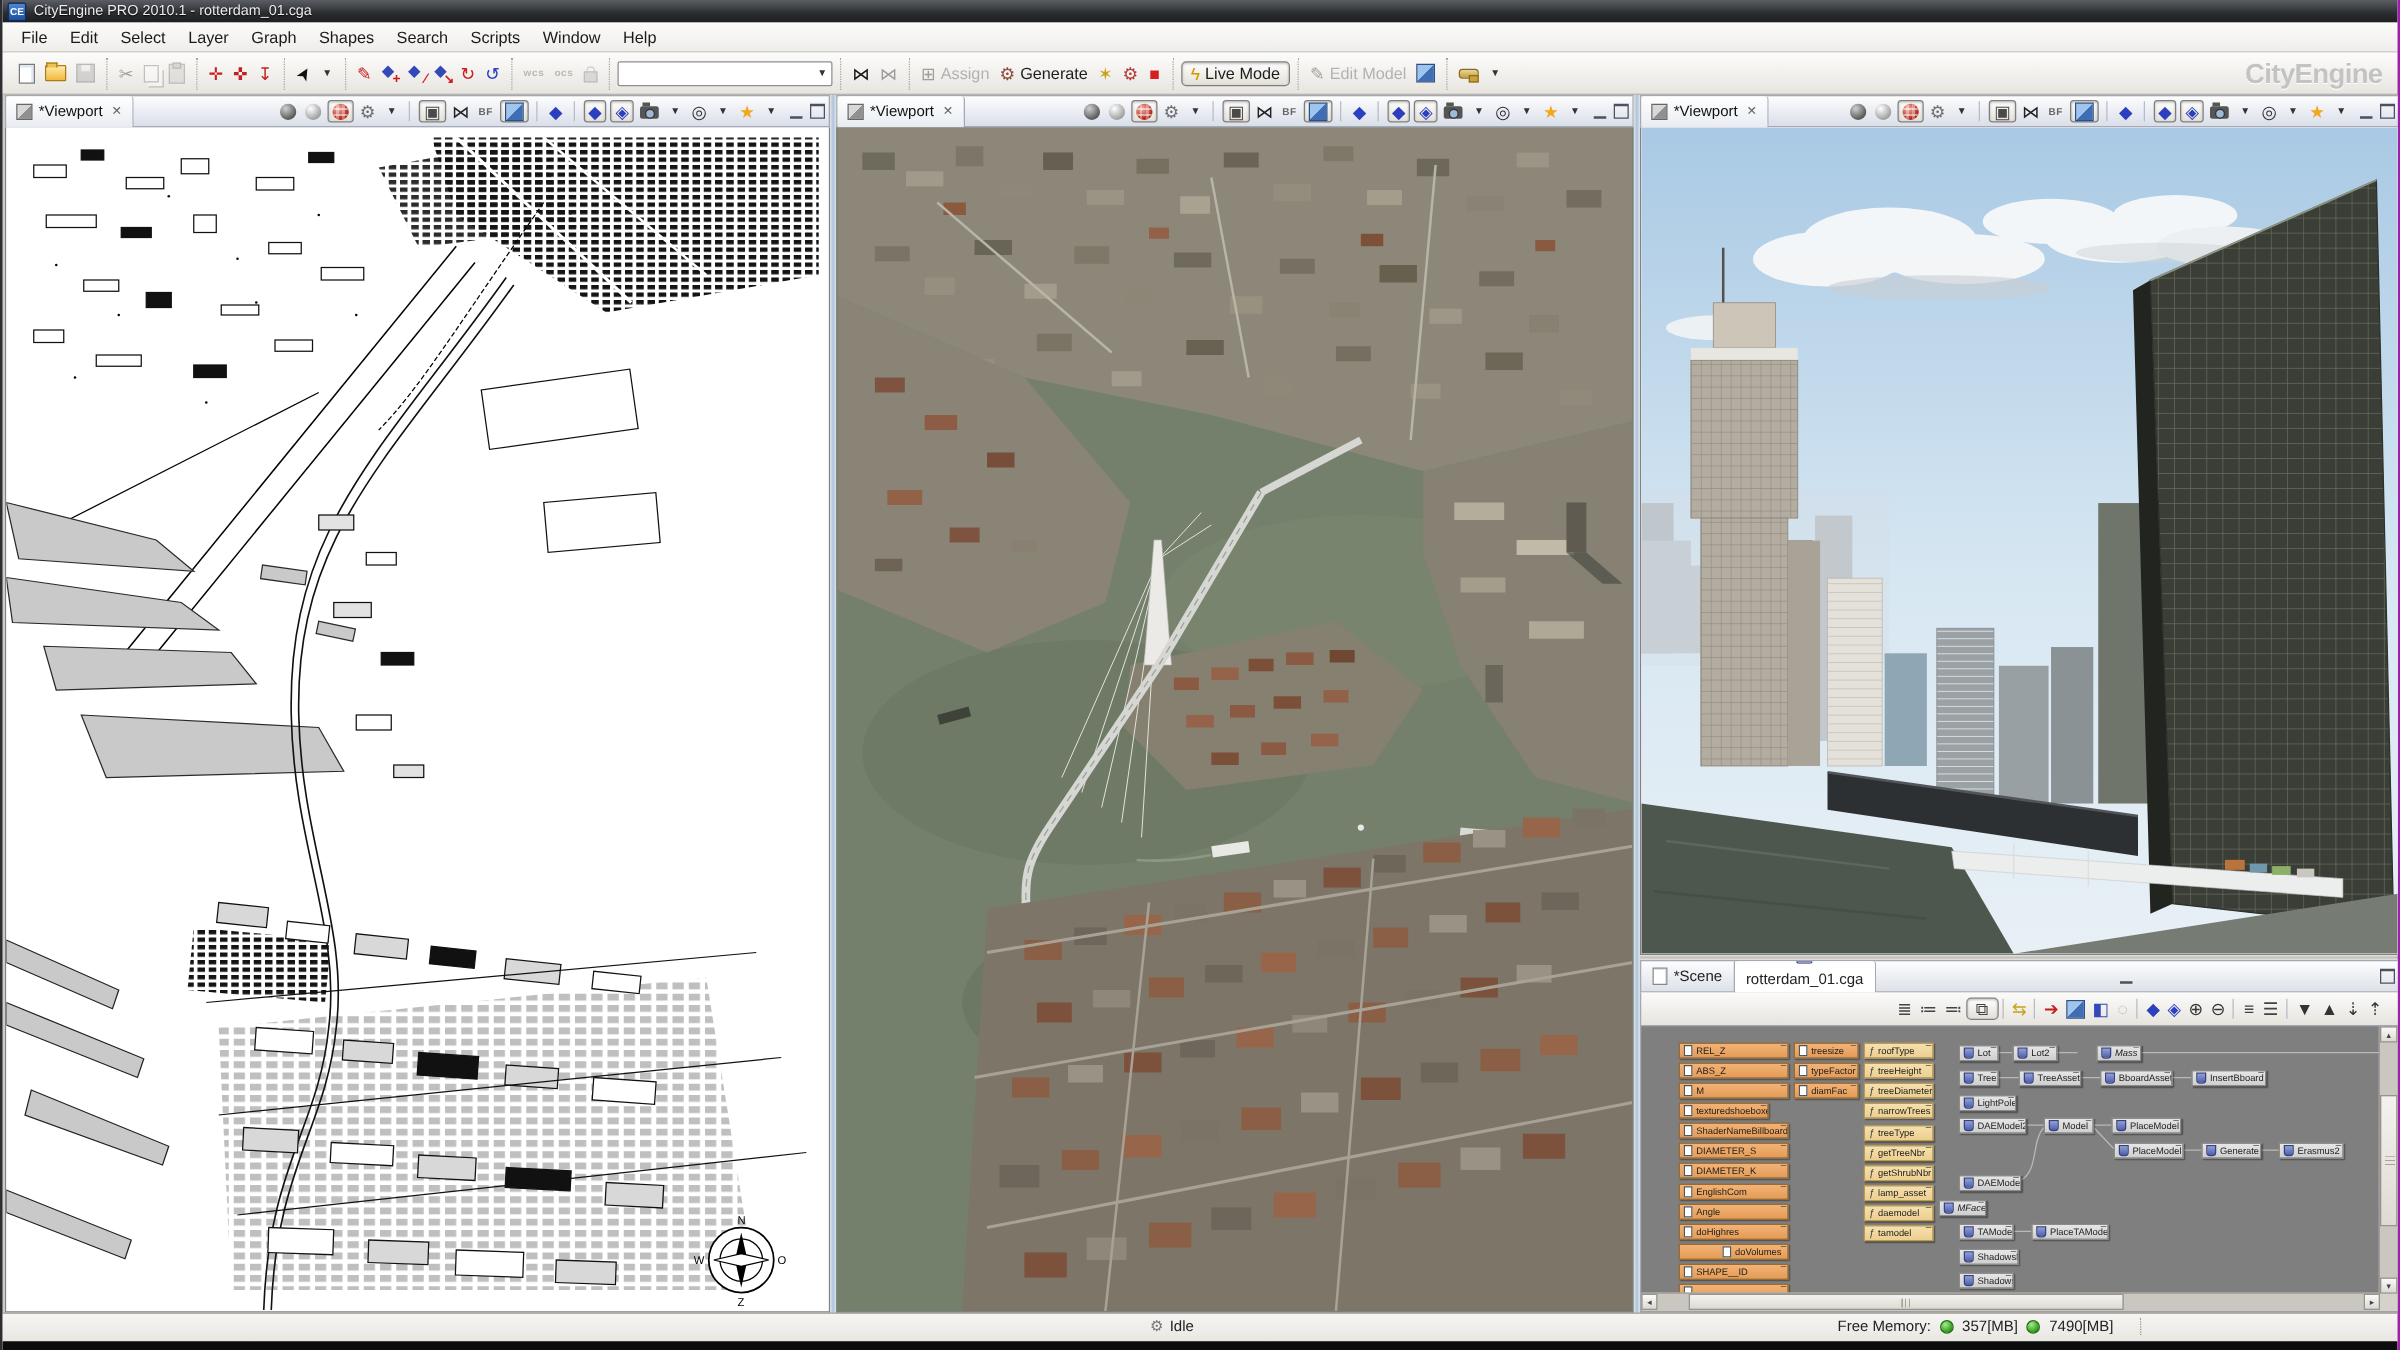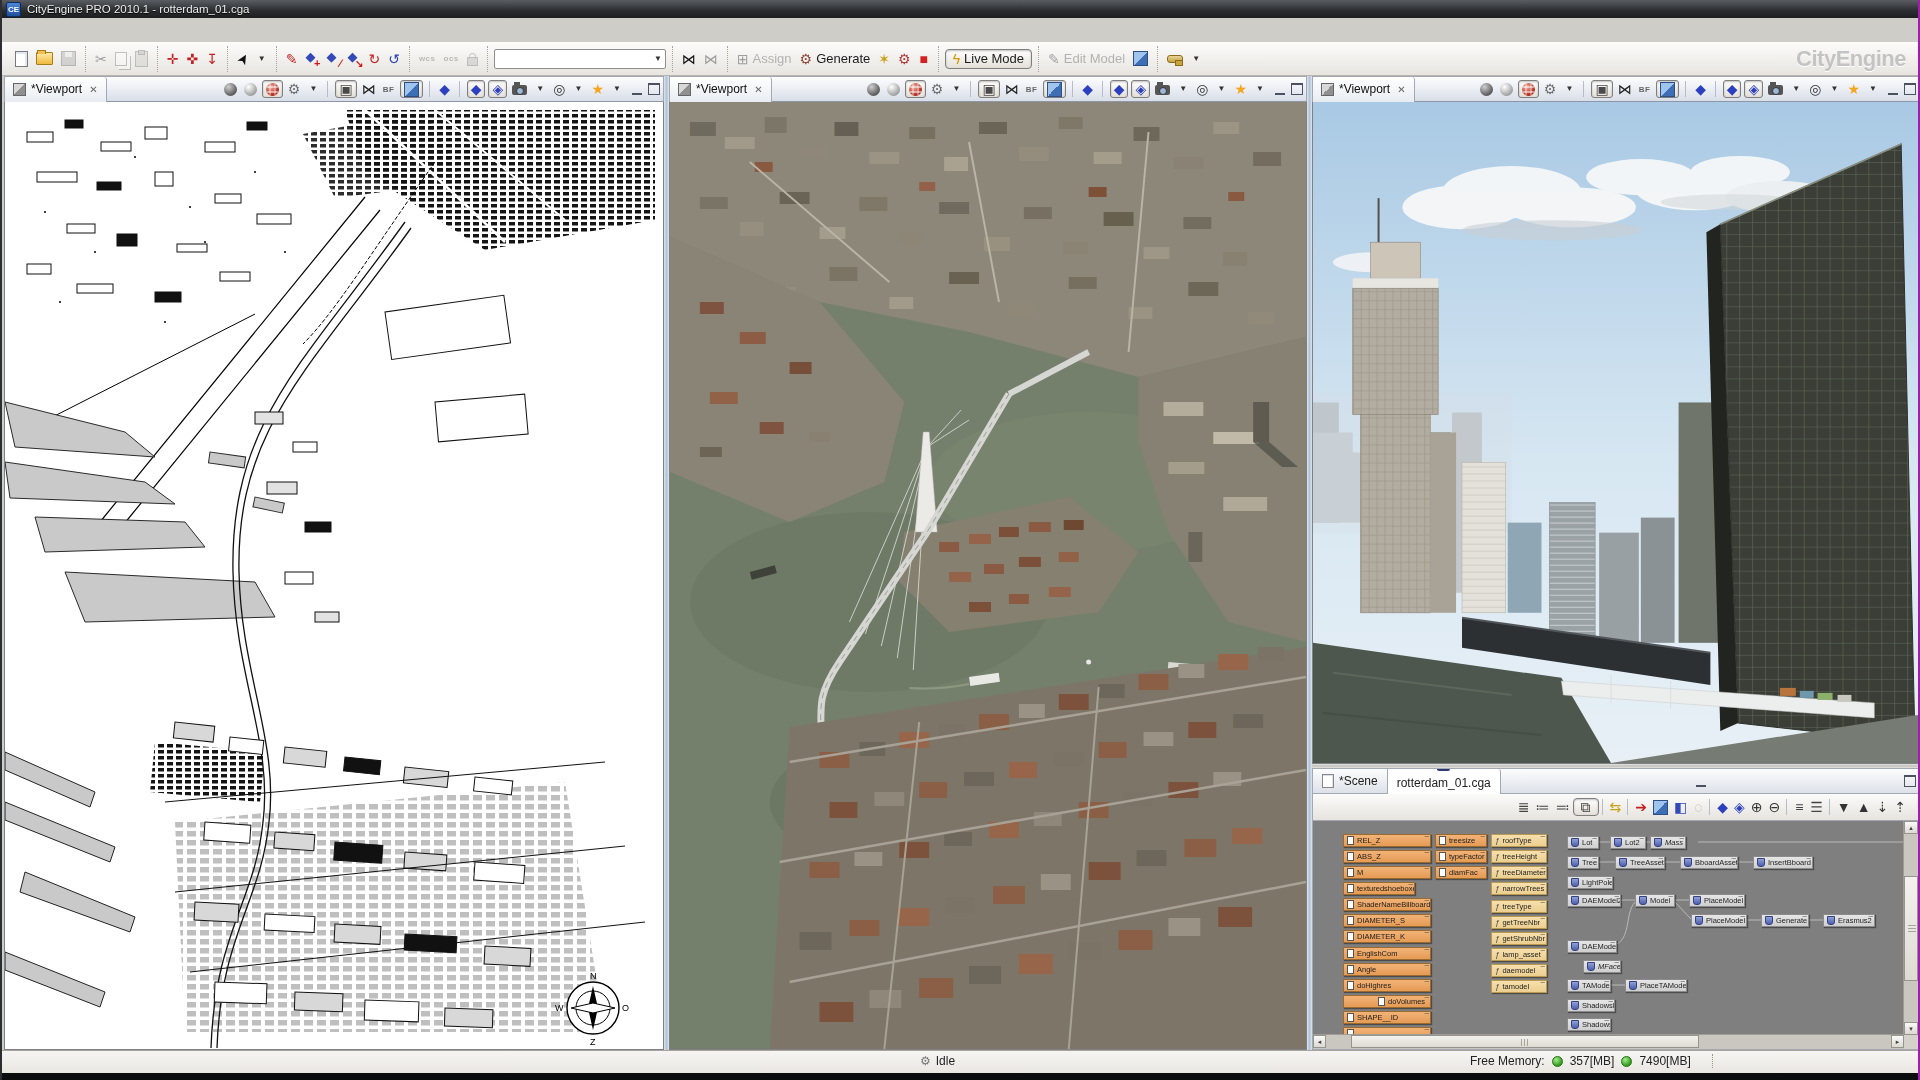--- a/index.html
+++ b/index.html
@@ -135,20 +135,32 @@
 </head>
 <body>
 
 <div id="app">
 
   <div id="titlebar">
     <span class="ce-badge">CE</span>
     <span id="window-title">CityEngine PRO 2010.1 - rotterdam_01.cga</span>
   </div>
 
+  <div id="menubar">
+      <span class="menu-item">File</span>
+      <span class="menu-item">Edit</span>
+      <span class="menu-item">Select</span>
+      <span class="menu-item">Layer</span>
+      <span class="menu-item">Graph</span>
+      <span class="menu-item">Shapes</span>
+      <span class="menu-item">Search</span>
+      <span class="menu-item">Scripts</span>
+      <span class="menu-item">Window</span>
+      <span class="menu-item">Help</span>
+    </div>
 
   <div id="toolbar">
       <span class="tgroup">
         <span class="tbtn">
           <span class="cicon sheet"></span>
         </span>
         <span class="tbtn">
           <span class="cicon folder"></span>
         </span>
         <span class="tbtn disabled">
@@ -1078,21 +1090,21 @@
               <span class="glab">tamodel</span>
             </div>
             <div class="gnode rule" style="left: 254px; top: 15px; width: 32px;">
               <span class="gicon"></span>
               <span class="glab">Lot</span>
             </div>
             <div class="gnode rule" style="left: 297px; top: 15px; width: 36px;">
               <span class="gicon"></span>
               <span class="glab">Lot2</span>
             </div>
-            <div class="gnode rule" style="left: 337px; top: 15px; width: 36px; font-style: italic;">
+            <div class="gnode rule" style="left: 364px; top: 15px; width: 36px; font-style: italic;">
               <span class="gicon"></span>
               <span class="glab">Mass</span>
             </div>
             <div class="gnode rule" style="left: 254px; top: 35px; width: 32px;">
               <span class="gicon"></span>
               <span class="glab">Tree</span>
             </div>
             <div class="gnode rule" style="left: 302px; top: 35px; width: 50px;">
               <span class="gicon"></span>
               <span class="glab">TreeAsset</span>
@@ -1130,21 +1142,21 @@
               <span class="glab">Generate</span>
             </div>
             <div class="gnode rule" style="left: 510px; top: 93px; width: 52px;">
               <span class="gicon"></span>
               <span class="glab">Erasmus2</span>
             </div>
             <div class="gnode rule" style="left: 254px; top: 119px; width: 50px;">
               <span class="gicon"></span>
               <span class="glab">DAEModel</span>
             </div>
-            <div class="gnode rule" style="left: 270px; top: 139px; width: 38px; font-style: italic;">
+            <div class="gnode rule" style="left: 238px; top: 139px; width: 38px; font-style: italic;">
               <span class="gicon"></span>
               <span class="glab">MFace</span>
             </div>
             <div class="gnode rule" style="left: 254px; top: 158px; width: 44px;">
               <span class="gicon"></span>
               <span class="glab">TAModel</span>
             </div>
             <div class="gnode rule" style="left: 312px; top: 158px; width: 62px;">
               <span class="gicon"></span>
               <span class="glab">PlaceTAModel</span>

